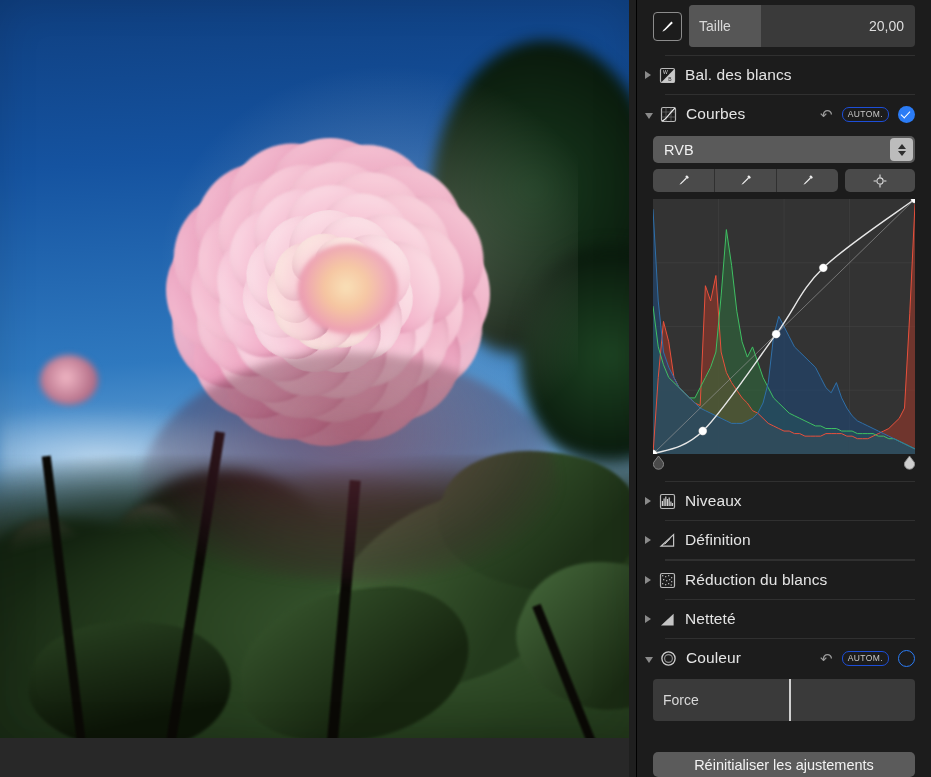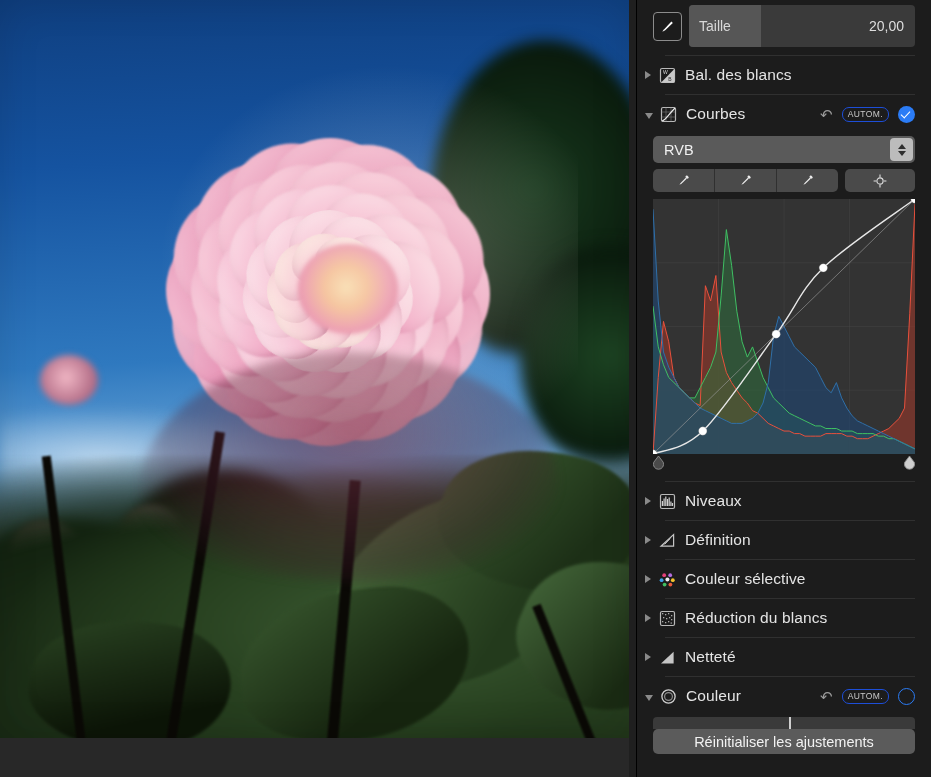--- a/index.html
+++ b/index.html
@@ -117,21 +117,21 @@
   .segbtn:last-child{border-right:0;}
   .lonebtn{width:70px;height:23px;background:#4a4a4a;border-radius:5px;display:flex;
            align-items:center;justify-content:center;cursor:pointer;}
 
   
   .curvewrap{margin:7px 16px 0 16px;position:relative;}
   .curvebox{position:relative;width:100%;height:255px;background:#333333;cursor:crosshair;}
   .gradrow{position:relative;height:16px;margin-top:2px;}
   .handle{position:absolute;top:0;width:11px;height:14px;}
   .resetwrap{position:absolute;left:0;right:0;bottom:0;height:48px;display:flex;
-             align-items:flex-start;justify-content:center;background:#1c1c1c;}
+             align-items:flex-end;justify-content:center;background:#1c1c1c;}
   .resetbtn{width:262px;height:25px;background:#5b5b5b;border-radius:5px;color:#f2f2f2;
             font-size:14.5px;display:flex;align-items:center;justify-content:center;cursor:pointer;
             border:0;font-family:inherit;}
 </style>
 </head>
 <body>
 
 <div class="app">
 
   <div class="viewer">
@@ -367,33 +367,20 @@
       <div class="row">
         <span class="disc"></span>
         <svg class="icn" viewBox="0 0 19 19">
           <path d="M3 15.2 L15.6 15.2 L15.6 3.6 Z" fill="none" stroke="#c5c5c5" stroke-width="1.2"></path>
           <path d="M6.6 13.4 L12.2 7.6" stroke="#c5c5c5" stroke-width="1"></path>
         </svg>
         <span class="sect-title">Définition</span>
       </div>
 
       <div class="sep"></div>
-      <div class="row">
-        <span class="disc"></span>
-        <svg class="icn" viewBox="0 0 19 19">
-          <circle cx="6.2" cy="5.2" r="1.9" fill="#e5417a"></circle>
-          <circle cx="12.2" cy="5.2" r="1.9" fill="#b56fe0"></circle>
-          <circle cx="3.6" cy="10.2" r="1.9" fill="#3ea2e8"></circle>
-          <circle cx="9.4" cy="9.4" r="2.0" fill="#ededed"></circle>
-          <circle cx="14.8" cy="10.2" r="1.9" fill="#f3c32e"></circle>
-          <circle cx="6.6" cy="14.6" r="1.9" fill="#3fbf63"></circle>
-          <circle cx="12.4" cy="14.6" r="1.9" fill="#e85b3a"></circle>
-        </svg>
-        <span class="sect-title">Couleur sélective</span>
-      </div>
 
       <div class="sep"></div>
       <div class="row">
         <span class="disc"></span>
         <svg class="icn" viewBox="0 0 19 19">
           <rect x="2.5" y="2.5" width="14" height="14" rx="1.5" fill="none" stroke="#b9b9b9" stroke-width="1.2"></rect>
           <g fill="#a8a8a8">
             <rect x="4" y="4" width="1.3" height="1.3"></rect>
               <rect x="7" y="5" width="1.3" height="1.3"></rect>
             <rect x="10" y="4" width="1.3" height="1.3"></rect>

